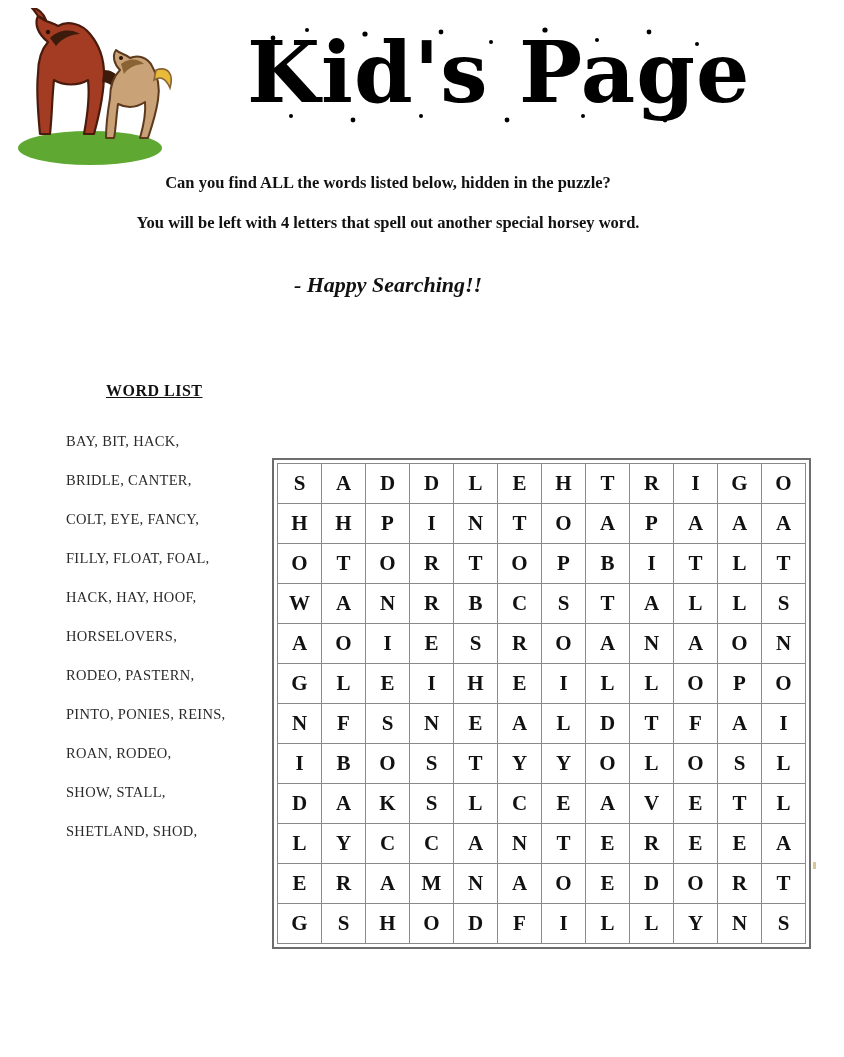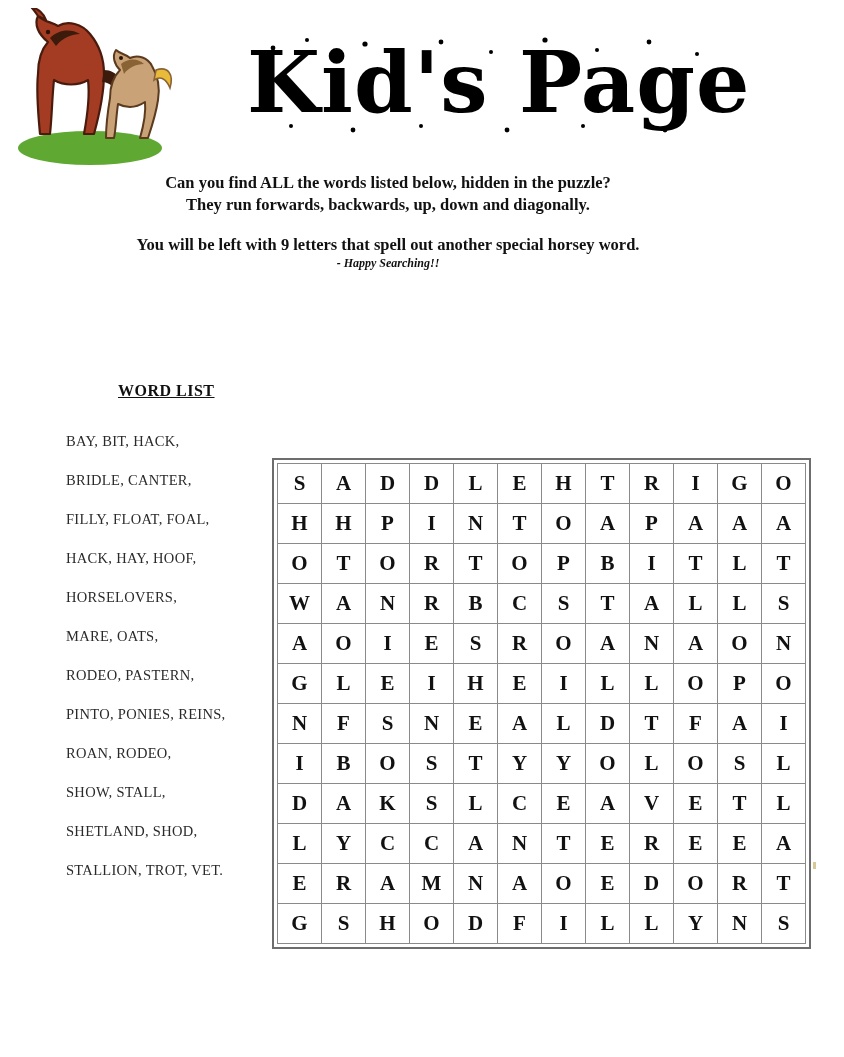--- a/index.html
+++ b/index.html
@@ -29,21 +29,21 @@
   .logo {
     position: absolute;
     left: 8px;
     top: 8px;
     width: 170px;
     height: 160px;
   }
   .title {
     position: absolute;
     left: 245px;
-    top: 26px;
+    top: 16px;
     width: 520px;
     height: 110px;
   }
 
   
   .intro {
     position: absolute;
     left: 0;
     top: 172px;
     width: 776px;
@@ -56,38 +56,39 @@
     color: #111;
     line-height: 22px;
   }
   .intro-gap {
     height: 18px;
   }
   .intro-happy {
     font-family: "Liberation Serif", serif;
     font-weight: bold;
     font-style: italic;
-    font-size: 12px;
+    font-size: 22px;
     color: #111;
+    margin-top: 38px;
   }
 
   
   .wordlist {
     position: absolute;
     left: 66px;
     top: 382px;
     width: 200px;
   }
   .wordlist-title {
     font-family: "Liberation Serif", serif;
     font-weight: bold;
     font-size: 16px;
     text-decoration: underline;
     color: #111;
-    margin-left: 52px;
+    margin-left: 40px;
     margin-bottom: 22px;
     letter-spacing: 0.5px;
   }
   .wordlist-row {
     font-family: "Liberation Serif", serif;
     font-size: 14.5px;
     color: #2a2a2a;
     line-height: 39px;
     letter-spacing: 0.3px;
     white-space: nowrap;
@@ -188,40 +189,38 @@
           <circle cx="262" cy="104" r="2.4"></circle>
           <circle cx="338" cy="100" r="2"></circle>
           <circle cx="420" cy="104" r="2.4"></circle>
         </g>
       </svg>
     </div>
   </div>
 
   <div class="intro">
     <div class="intro-line">Can you find ALL the words listed below, hidden in the puzzle?</div>
-    <div class="intro-line">They run forwards, backwards, up, down and diagonally.</div>
     <div class="intro-gap"></div>
-    <div class="intro-line">You will be left with 9 letters that spell out another special horsey word.</div>
+    <div class="intro-line">You will be left with 4 letters that spell out another special horsey word.</div>
     <div class="intro-happy">- Happy Searching!!</div>
   </div>
 
   <div class="wordlist">
     <div class="wordlist-title">WORD LIST</div>
     <div class="wordlist-row">BAY, BIT, HACK,</div>
     <div class="wordlist-row">BRIDLE, CANTER,</div>
+    <div class="wordlist-row">COLT, EYE, FANCY,</div>
     <div class="wordlist-row">FILLY, FLOAT, FOAL,</div>
     <div class="wordlist-row">HACK, HAY, HOOF,</div>
     <div class="wordlist-row">HORSELOVERS,</div>
-    <div class="wordlist-row">MARE, OATS,</div>
     <div class="wordlist-row">RODEO, PASTERN,</div>
     <div class="wordlist-row">PINTO, PONIES, REINS,</div>
     <div class="wordlist-row">ROAN, RODEO,</div>
     <div class="wordlist-row">SHOW, STALL,</div>
     <div class="wordlist-row">SHETLAND, SHOD,</div>
-    <div class="wordlist-row">STALLION, TROT, VET.</div>
   </div>
 
   <div class="grid-wrap">
     <table class="grid">
       <tbody id="grid-body">
           <tr>
             <td>S</td>
             <td>A</td>
             <td>D</td>
             <td>D</td>

